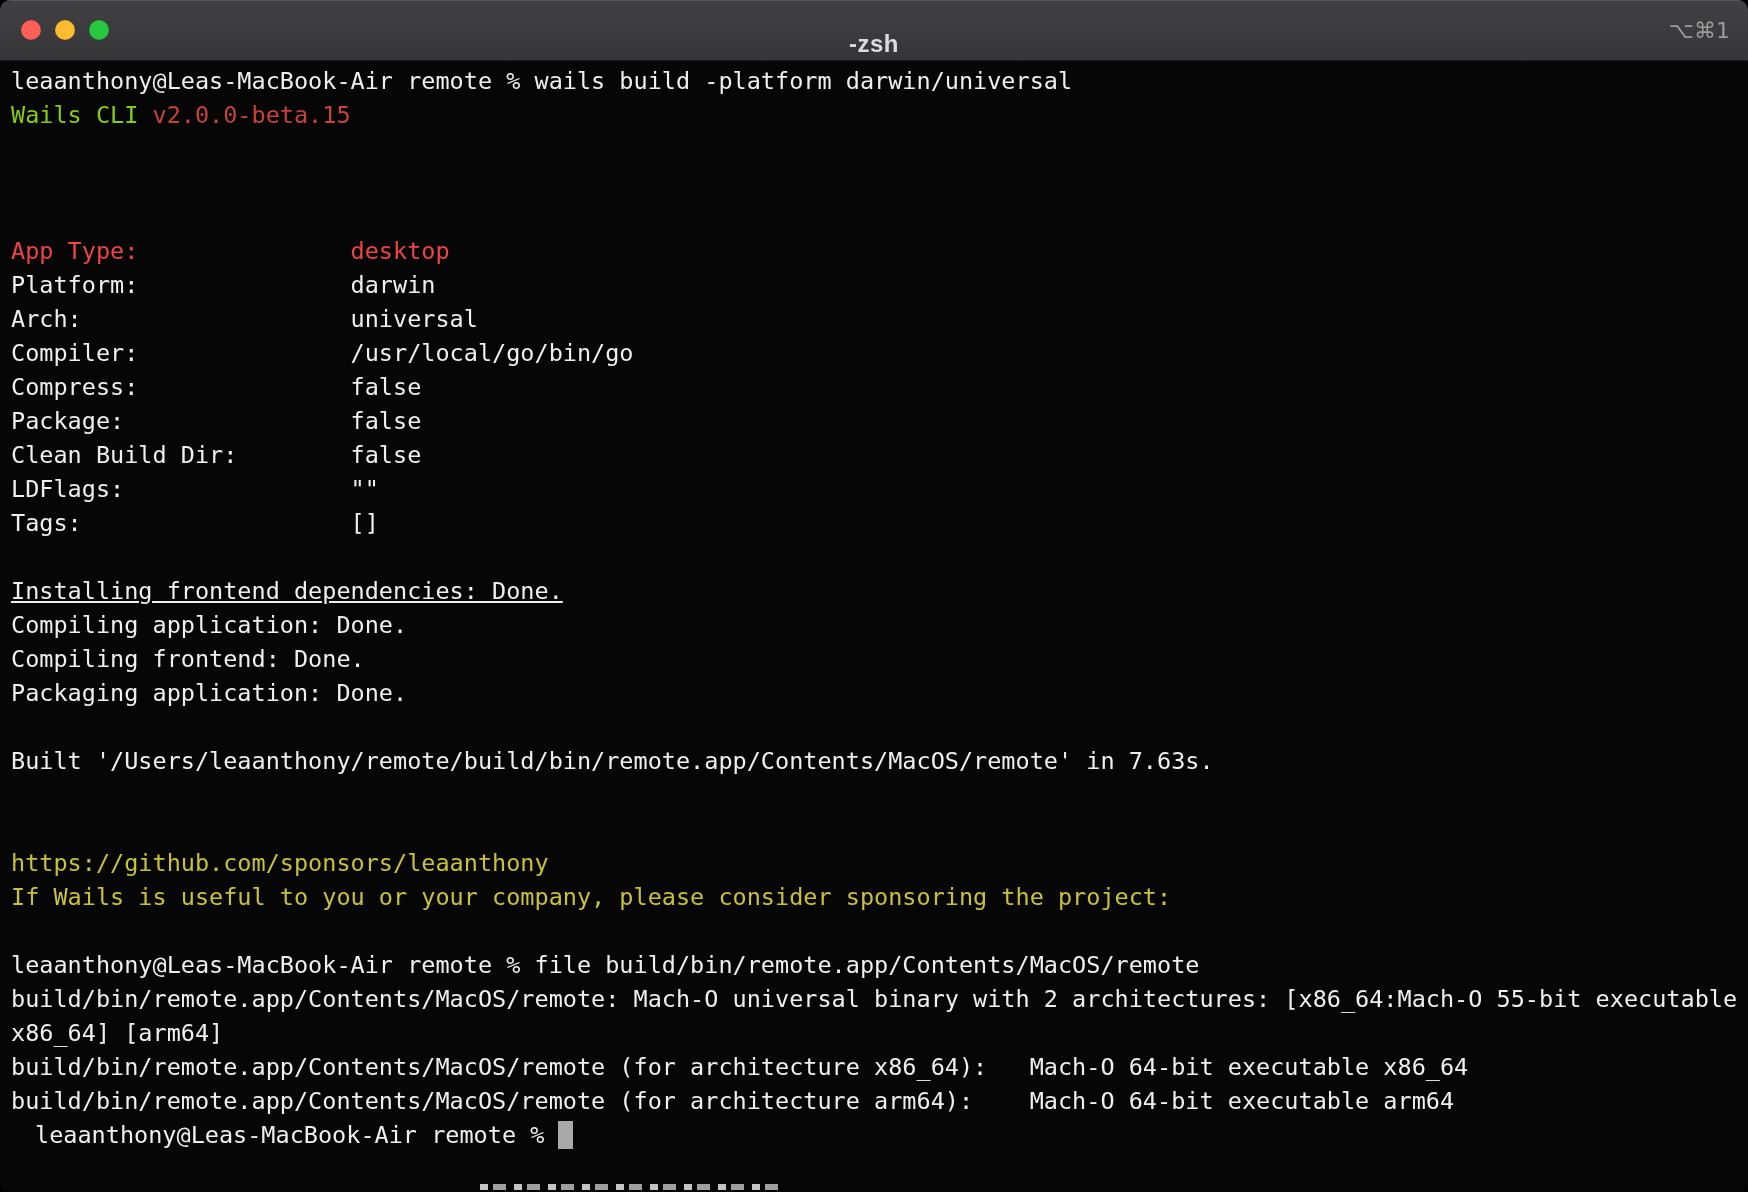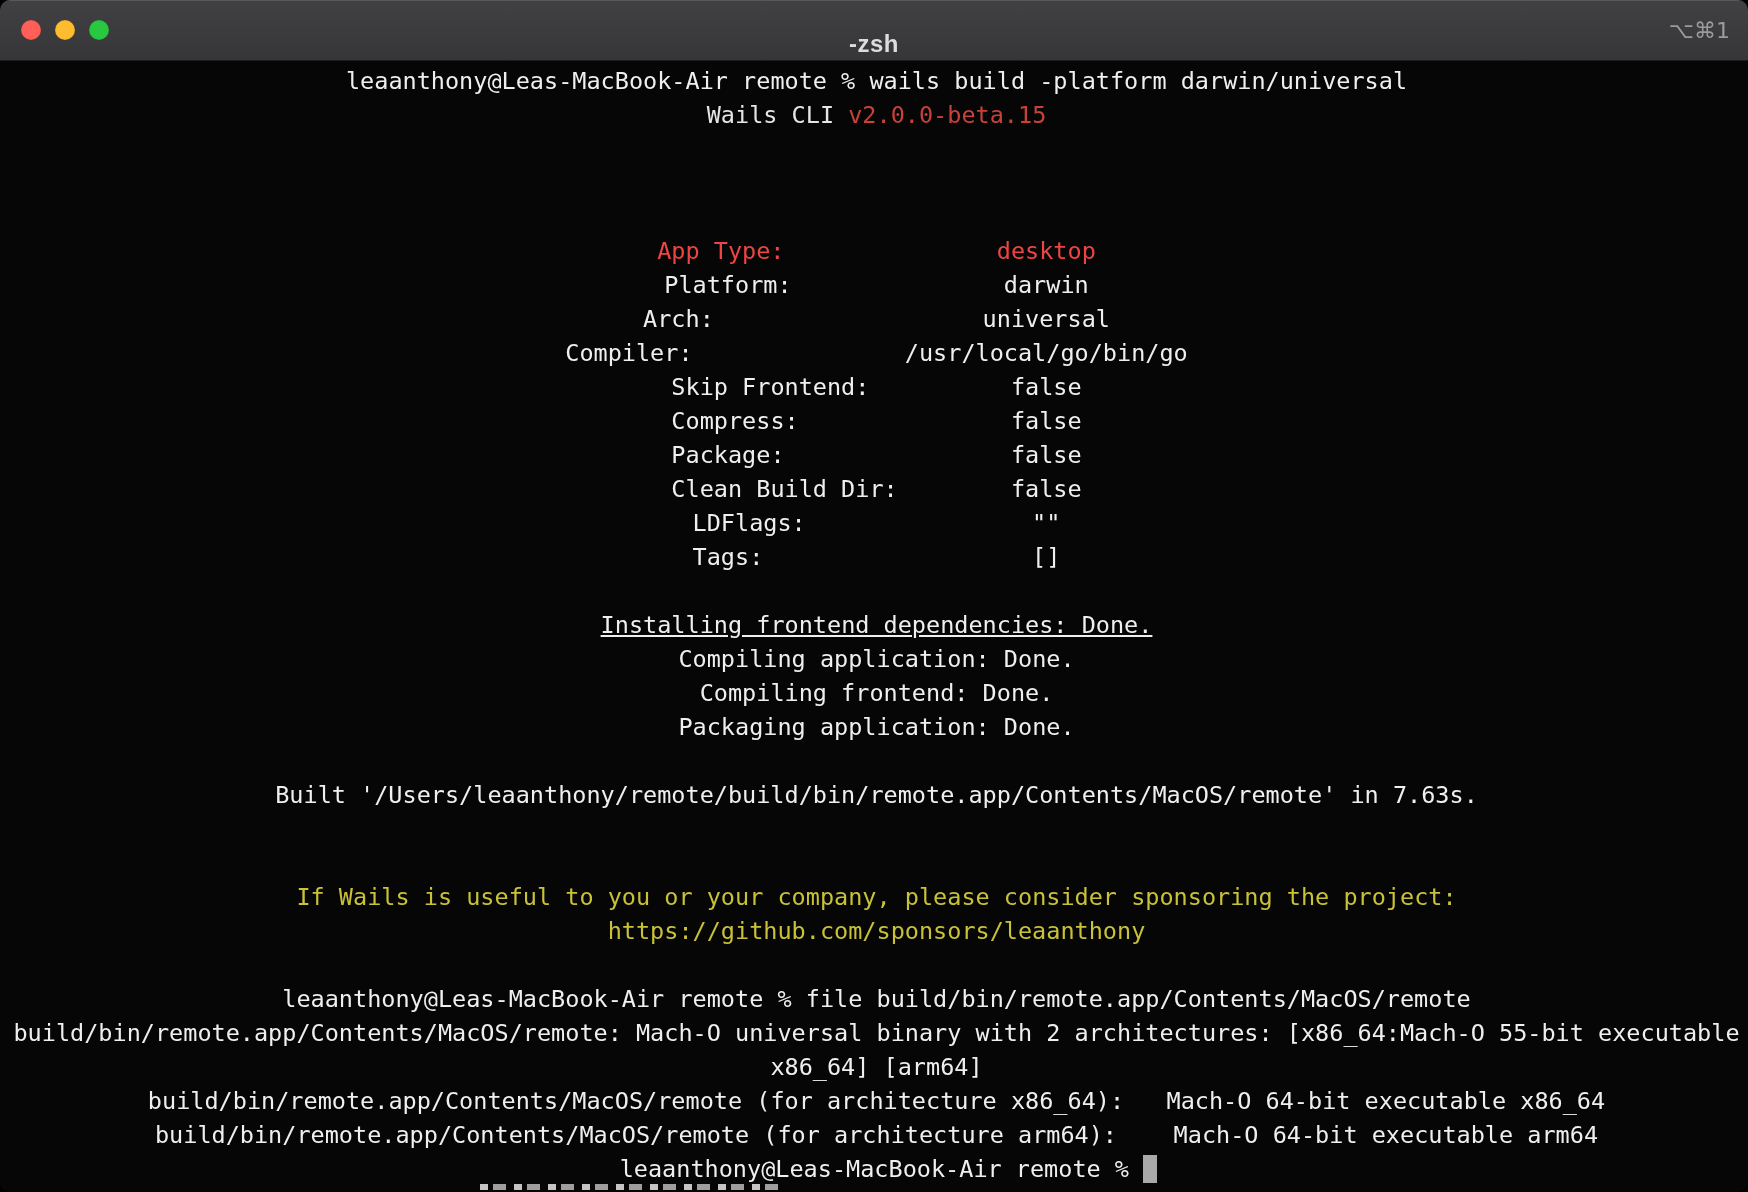--- a/index.html
+++ b/index.html
@@ -65,21 +65,20 @@
     padding: 3px 6px 0 11px;
     background: #060606;
     font-size: 23.5px;
     line-height: 34px;
     color: #efefef;
     overflow: hidden;
   }
   .line {
     white-space: pre;
     height: 34px;
-    text-align: center;
   }
   .artifact {
     position: absolute;
     left: 480px;
     top: 1184px;
     width: 300px;
     height: 6px;
     background: repeating-linear-gradient(90deg,
       #e6e6e6 0 8px, transparent 8px 13px,
       #b9b9b9 13px 26px, transparent 26px 34px);
@@ -94,45 +93,44 @@
     <div class="traffic">
       <span class="light" style="background: rgb(255, 95, 87);"></span>
       <span class="light" style="background: rgb(254, 188, 46);"></span>
       <span class="light" style="background: rgb(40, 200, 64);"></span>
     </div>
     <span class="title">-zsh</span>
     <span class="shortcut">⌥⌘1</span>
   </div>
   <div class="terminal" style="background: rgb(6, 6, 6);">
       <div class="line"><span style="color: rgb(239, 239, 239);">leaanthony@Leas-MacBook-Air remote % wails build -platform darwin/universal</span></div>
-      <div class="line"><span style="color: #e5e5e5;">Wails CLI </span><span style="color: rgb(200, 66, 58);">v2.0.0-beta.15</span></div>
+      <div class="line"><span style="color: #84cc16;">Wails CLI </span><span style="color: rgb(200, 66, 58);">v2.0.0-beta.15</span></div>
       <div class="line"></div>
       <div class="line"></div>
       <div class="line"></div>
       <div class="line"><span style="color: #ef4444;">App Type:               desktop</span></div>
       <div class="line"><span style="color: rgb(239, 239, 239);">Platform:               darwin</span></div>
       <div class="line"><span style="color: rgb(239, 239, 239);">Arch:                   universal</span></div>
       <div class="line"><span style="color: rgb(239, 239, 239);">Compiler:               /usr/local/go/bin/go</span></div>
-      <div class="line"><span style="color: rgb(239, 239, 239);">Skip Frontend:          false</span></div>
       <div class="line"><span style="color: rgb(239, 239, 239);">Compress:               false</span></div>
       <div class="line"><span style="color: rgb(239, 239, 239);">Package:                false</span></div>
       <div class="line"><span style="color: rgb(239, 239, 239);">Clean Build Dir:        false</span></div>
       <div class="line"><span style="color: rgb(239, 239, 239);">LDFlags:                ""</span></div>
       <div class="line"><span style="color: rgb(239, 239, 239);">Tags:                   []</span></div>
       <div class="line"></div>
       <div class="line"><span style="color: rgb(239, 239, 239); text-decoration: underline;">Installing frontend dependencies: Done.</span></div>
       <div class="line"><span style="color: rgb(239, 239, 239);">Compiling application: Done.</span></div>
       <div class="line"><span style="color: rgb(239, 239, 239);">Compiling frontend: Done.</span></div>
       <div class="line"><span style="color: rgb(239, 239, 239);">Packaging application: Done.</span></div>
       <div class="line"></div>
       <div class="line"><span style="color: rgb(239, 239, 239);">Built '/Users/leaanthony/remote/build/bin/remote.app/Contents/MacOS/remote' in 7.63s.</span></div>
       <div class="line"></div>
       <div class="line"></div>
+      <div class="line"><span style="color: rgb(201, 194, 56);">https://github.com/sponsors/leaanthony</span></div>
       <div class="line"><span style="color: rgb(201, 194, 56);">If Wails is useful to you or your company, please consider sponsoring the project:</span></div>
-      <div class="line"><span style="color: rgb(201, 194, 56);">https://github.com/sponsors/leaanthony</span></div>
       <div class="line"></div>
       <div class="line"><span style="color: rgb(239, 239, 239);">leaanthony@Leas-MacBook-Air remote % file build/bin/remote.app/Contents/MacOS/remote</span></div>
       <div class="line"><span style="color: rgb(239, 239, 239);">build/bin/remote.app/Contents/MacOS/remote: Mach-O universal binary with 2 architectures: [x86_64:Mach-O 55-bit executable</span></div>
       <div class="line"><span style="color: rgb(239, 239, 239);">x86_64] [arm64]</span></div>
       <div class="line"><span style="color: rgb(239, 239, 239);">build/bin/remote.app/Contents/MacOS/remote (for architecture x86_64):   Mach-O 64-bit executable x86_64</span></div>
       <div class="line"><span style="color: rgb(239, 239, 239);">build/bin/remote.app/Contents/MacOS/remote (for architecture arm64):    Mach-O 64-bit executable arm64</span></div>
       <div class="line"><span style="color: rgb(239, 239, 239); margin-left: 24px;">leaanthony@Leas-MacBook-Air remote % </span><span style="background: rgb(169, 169, 169); color: rgb(6, 6, 6);"> </span></div>
     </div>
   <div class="artifact"></div>
 </div>

